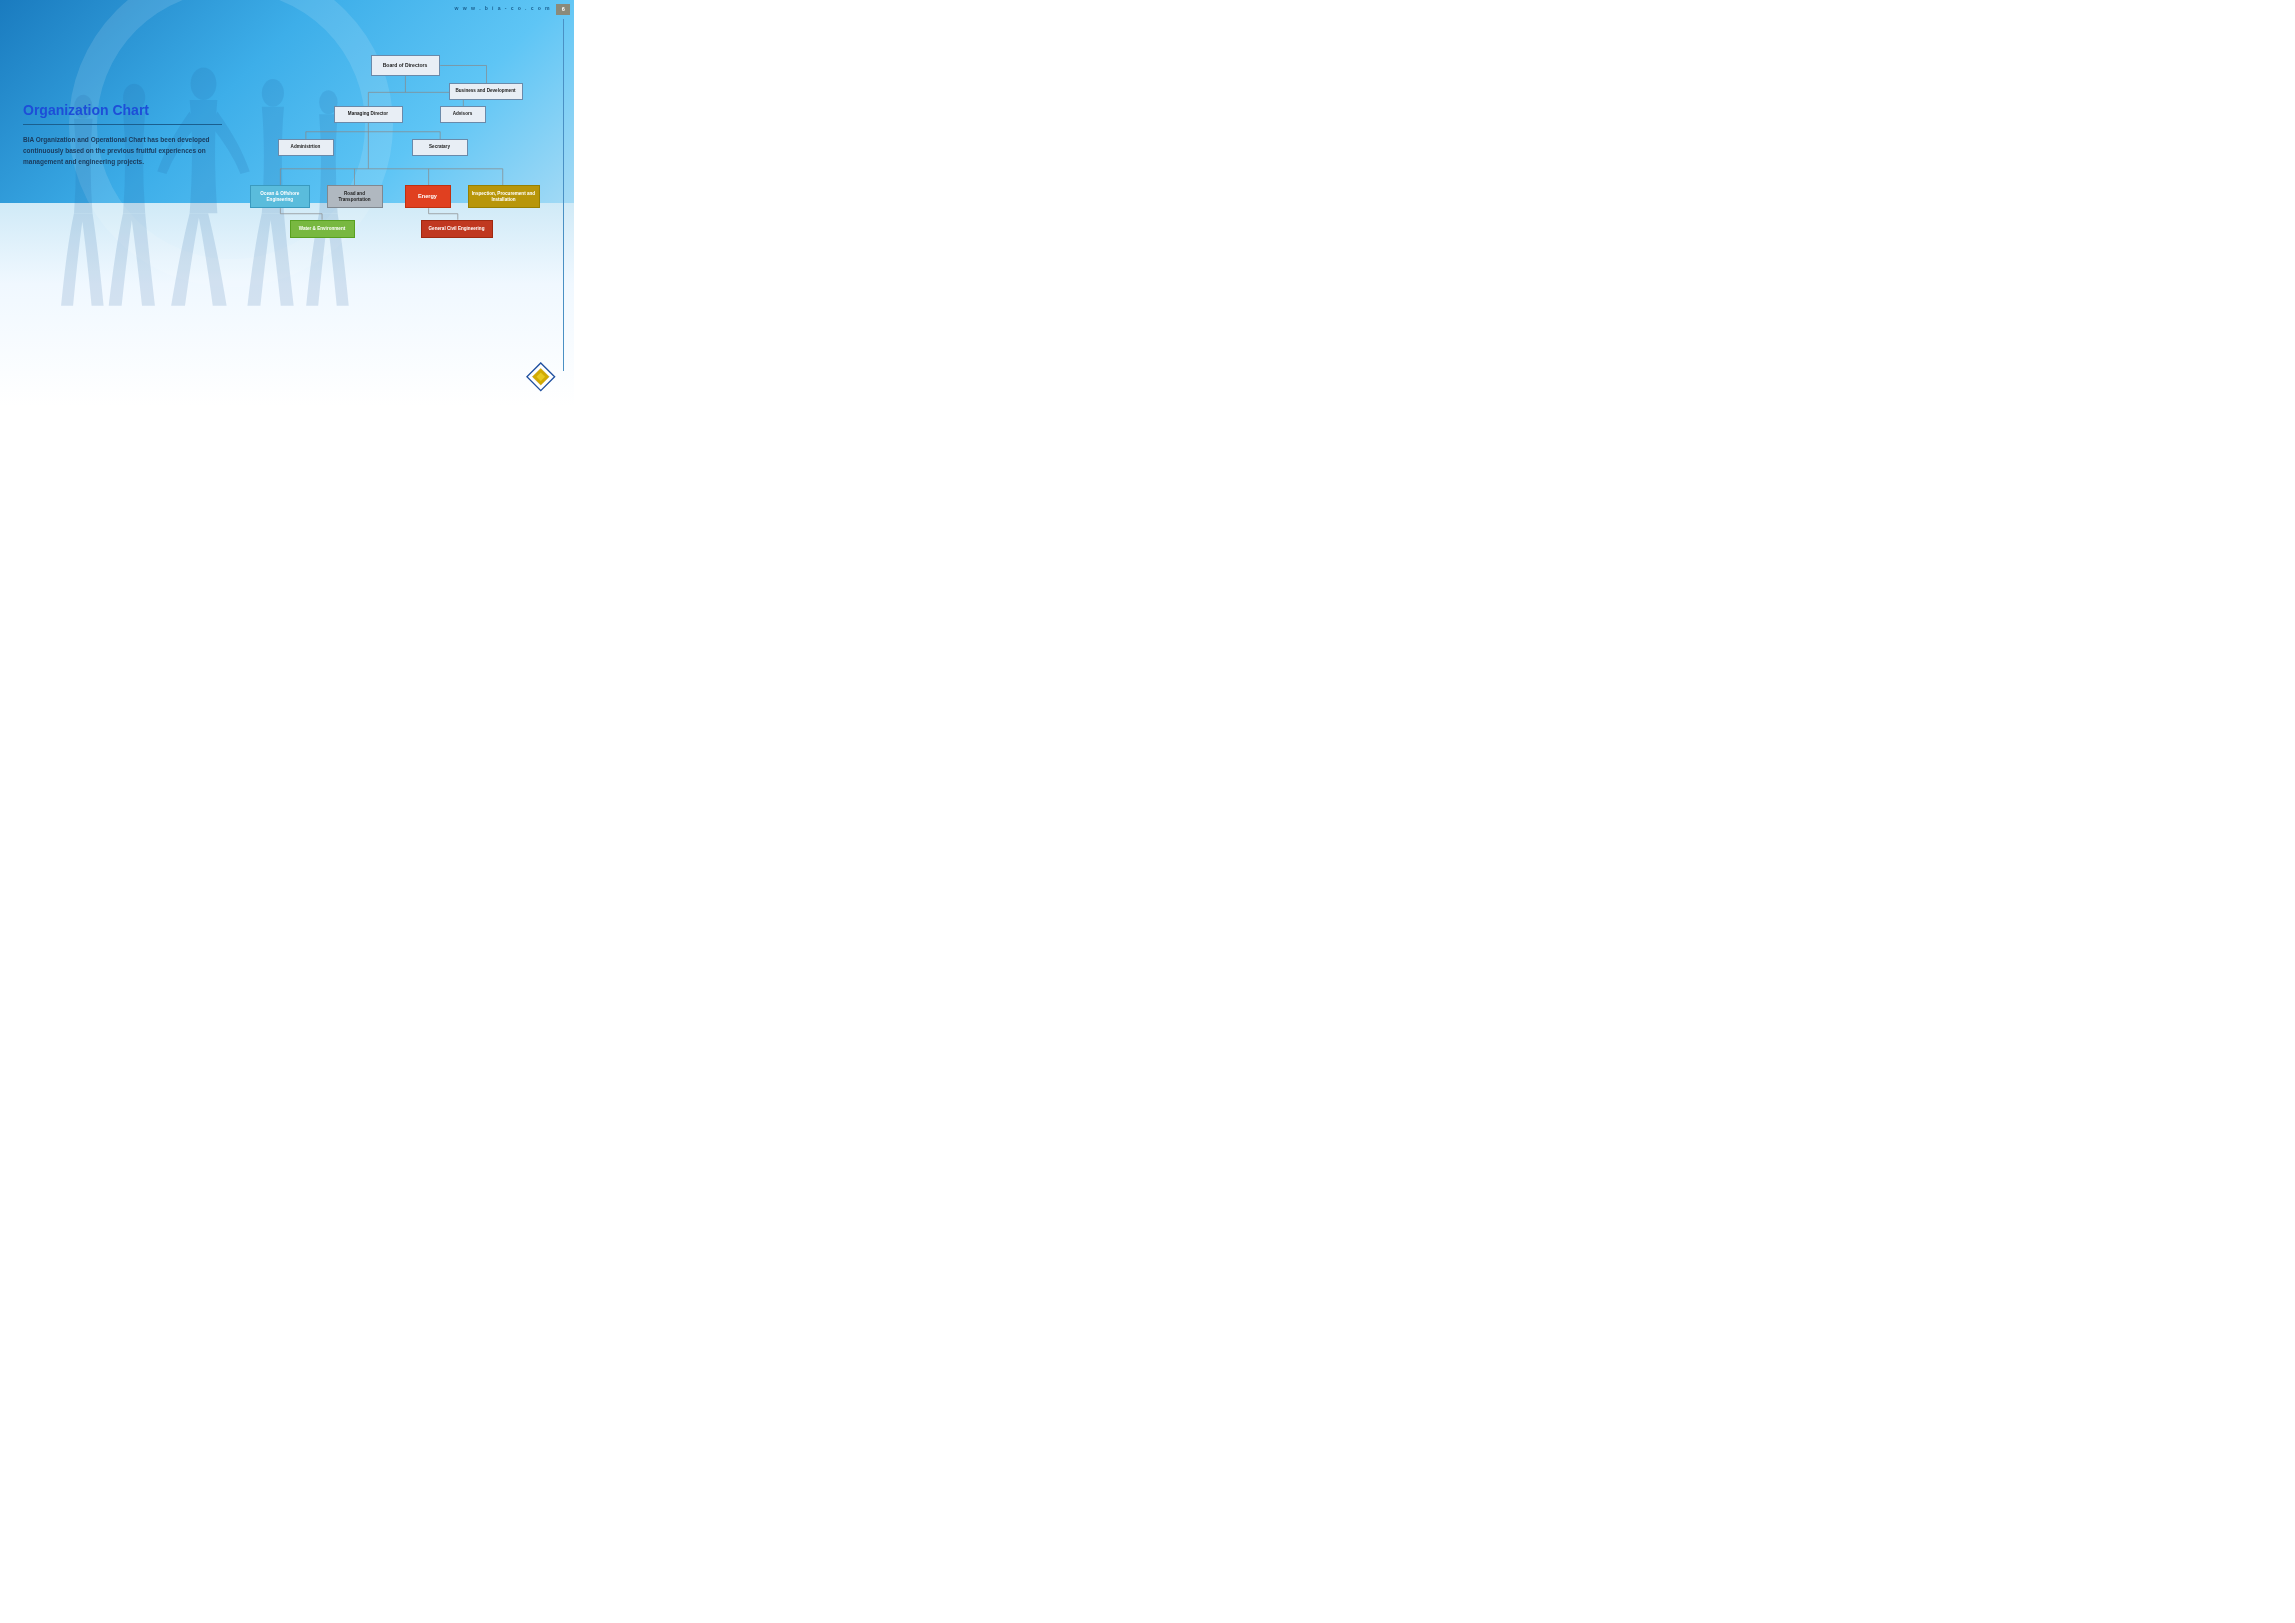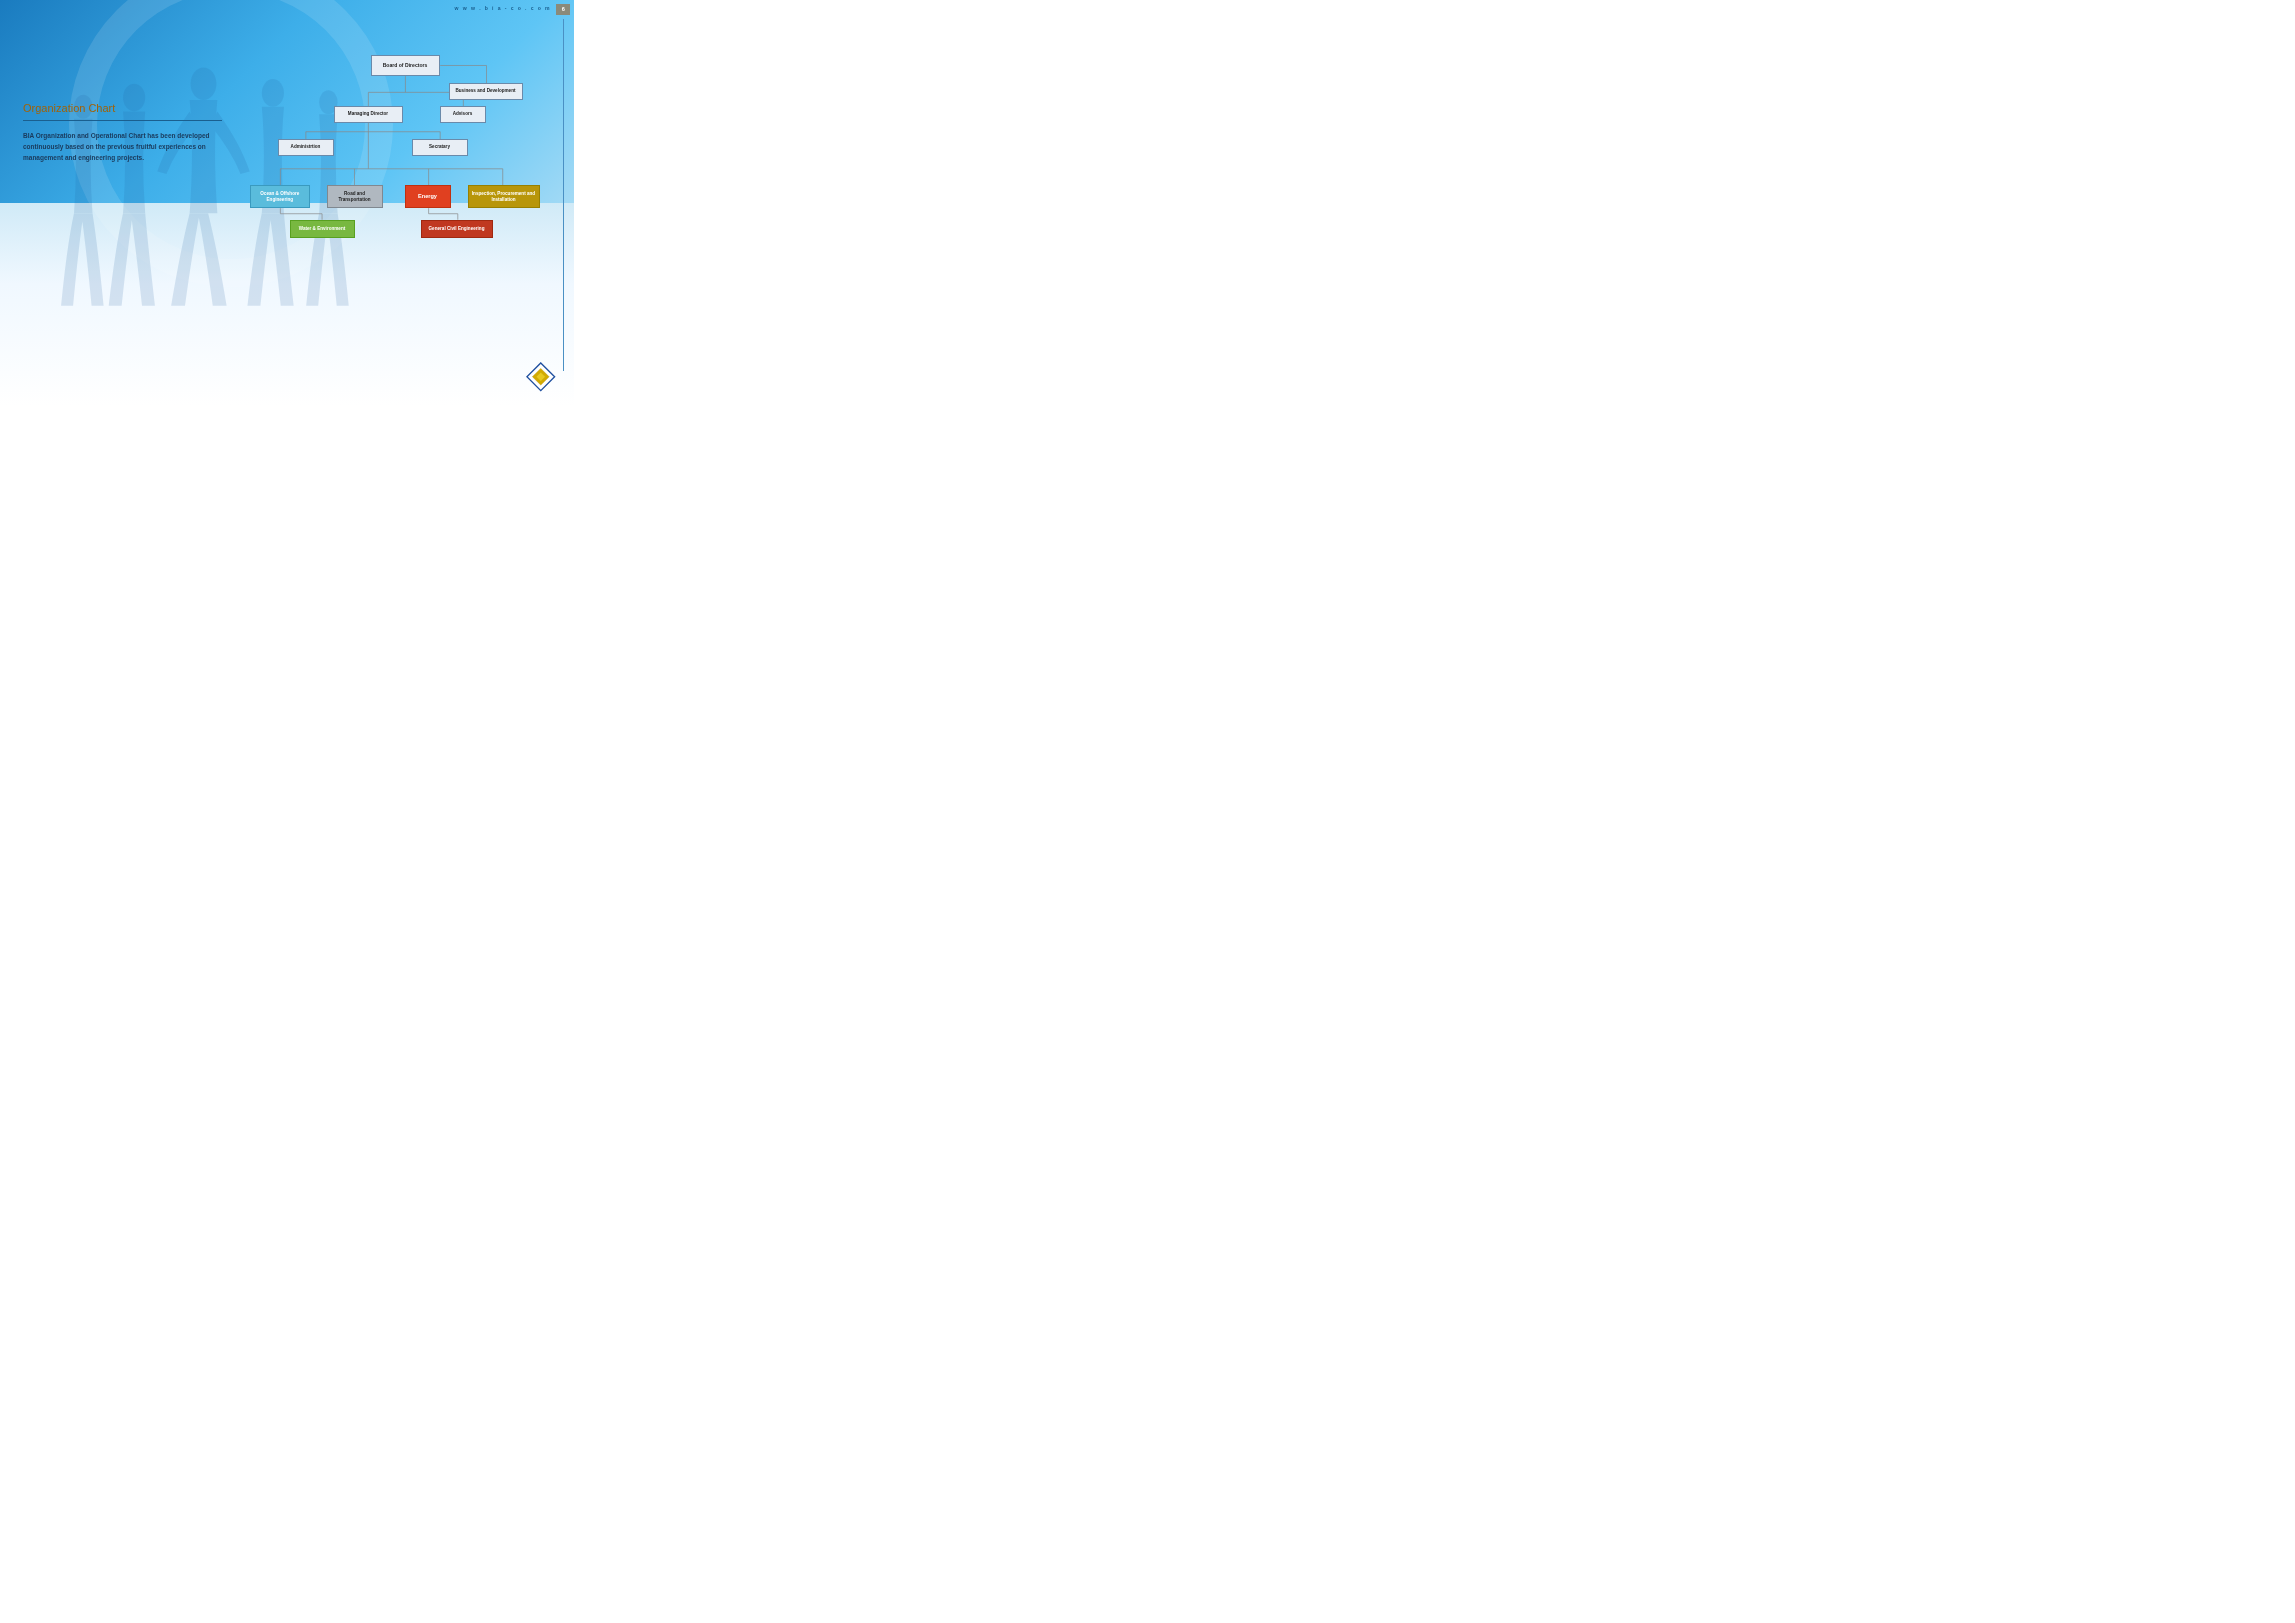--- a/index.html
+++ b/index.html
@@ -91,23 +91,23 @@
     
     .left-content {
       position: absolute;
       top: 102px;
       left: 23px;
       width: 199px;
       z-index: 10;
     }
 
     .main-title {
-      font-size: 11px;
-      font-weight: normal;
-      color: #a16207;
+      font-size: 14px;
+      font-weight: bold;
+      color: #1d4ed8;
       margin-bottom: 5.6px;
     }
 
     .title-underline {
       width: 100%;
       height: 0.9px;
       background: #1a5f8f;
       margin-bottom: 9.3px;
     }
 

